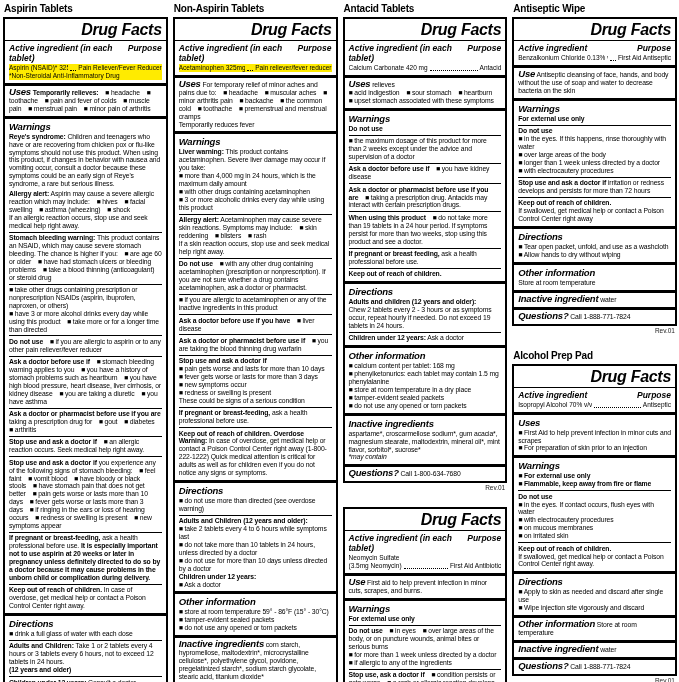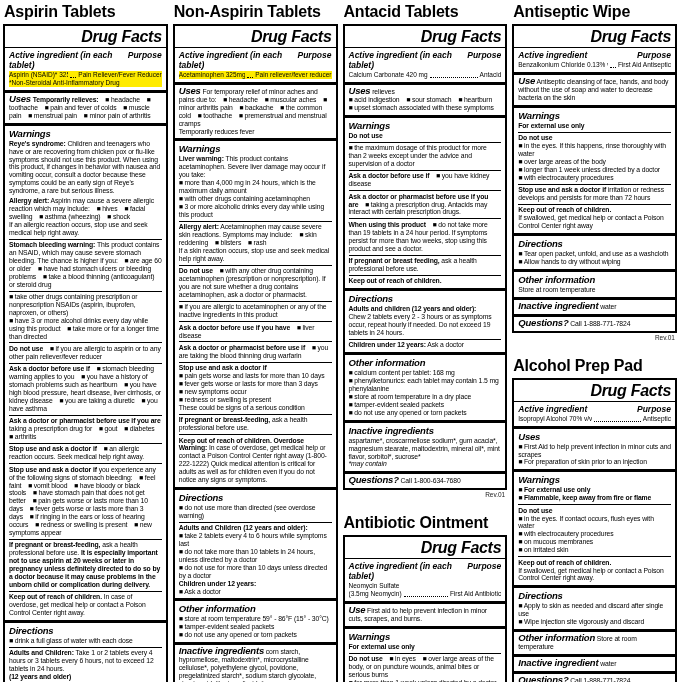--- a/index.html
+++ b/index.html
@@ -1,20 +1,20 @@
 <!DOCTYPE html>
 <html><head>
 <meta charset="utf-8">
 <style>
   html,body{margin:0;padding:0;background:#fff;}
   body{width:679px;height:682px;overflow:hidden;font-family:"Liberation Sans",sans-serif;color:#000;}
   #sheet{display:flex;gap:5px;padding:2px 2px 0 3px;box-sizing:border-box;width:679px;}
   .col{flex:1;min-width:0;}
   .unit + .unit{margin-top:16px;}
-  .panel-title{font-size:16px;font-weight:bold;margin:1px 0 3px 1px;letter-spacing:-0.2px;}
+  .panel-title{font-size:10px;font-weight:bold;margin:1px 0 3px 1px;letter-spacing:-0.2px;}
   .df-box{border:2.5px solid #000;background:#fff;}
   .df-title{font-size:16px;font-weight:bold;font-style:italic;padding:2px 4px 1px;letter-spacing:-0.3px;text-align:right;}
   .sec{padding:2px 4px 3px;}
   .sec-active{border-top:1.5px solid #000;}
   .sec-thick{border-top:3.5px solid #000;}
   .active-head{display:flex;justify-content:space-between;font-weight:bold;font-style:italic;font-size:8.5px;margin-bottom:1px;}
   .active-row{display:flex;align-items:flex-end;font-size:6.5px;line-height:8px;}
   .active-row .nm{white-space:nowrap;overflow:hidden;}
   .active-row .lead{flex:1;border-bottom:1px dotted #000;margin:0 2px 1px;min-width:6px;}
   .active-row .pp{white-space:nowrap;}
@@ -194,21 +194,20 @@
             <div class="para first">aspartame*, croscarmellose sodium*, gum acacia*, magnesium stearate, maltodextrin, mineral oil*, mint flavor, sorbitol*, sucrose*</div>
             <div class="para t"><i>*may contain</i></div>
           </div>
           <div class="sec sec-thick">
             <div class="para first"><span class="h">Questions?</span> Call 1-800-634-7680</div>
           </div>
         </div>
         <div class="rev">Rev.01</div>
       </div>
       <div class="unit">
-        <div class="panel-title">Antibiotic Ointment</div>
         <div class="df-box">
           <div class="df-title">Drug Facts</div>
           <div class="sec sec-active">
             <div class="active-head">
               <span>Active ingredient (in each tablet)</span>
               <span>Purpose</span>
             </div>
             <div class="active-row">
               <span class="nm">Neomycin Sulfate</span>
             </div>

